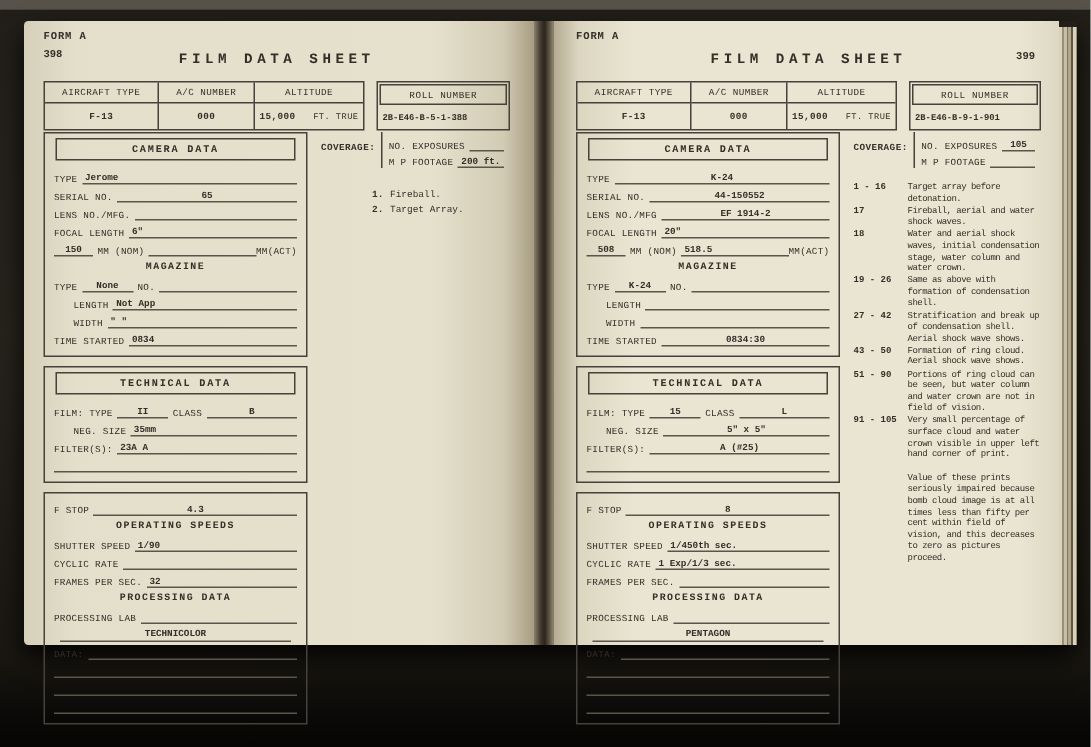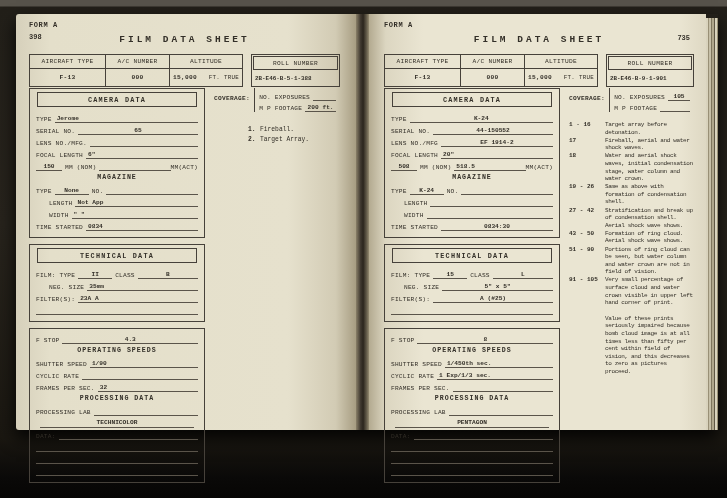--- a/index.html
+++ b/index.html
@@ -227,21 +227,21 @@
         </div>
       </div>
     </div>
   </div>
 
   <div class="gutter"></div>
 
   <div class="page page-right">
     <div class="pg-hdr">
       <div class="form-label">FORM A</div>
-      <div class="pg-num">735</div>
+      <div class="pg-num">399</div>
       <div class="sheet-title">FILM DATA SHEET</div>
     </div>
 
     <div class="info-row">
       <div class="info-grid">
         <div class="cell hd">AIRCRAFT TYPE</div>
         <div class="cell hd">A/C NUMBER</div>
         <div class="cell hd">ALTITUDE</div>
         <div class="cell vl">F-13</div>
         <div class="cell vl">000</div>

